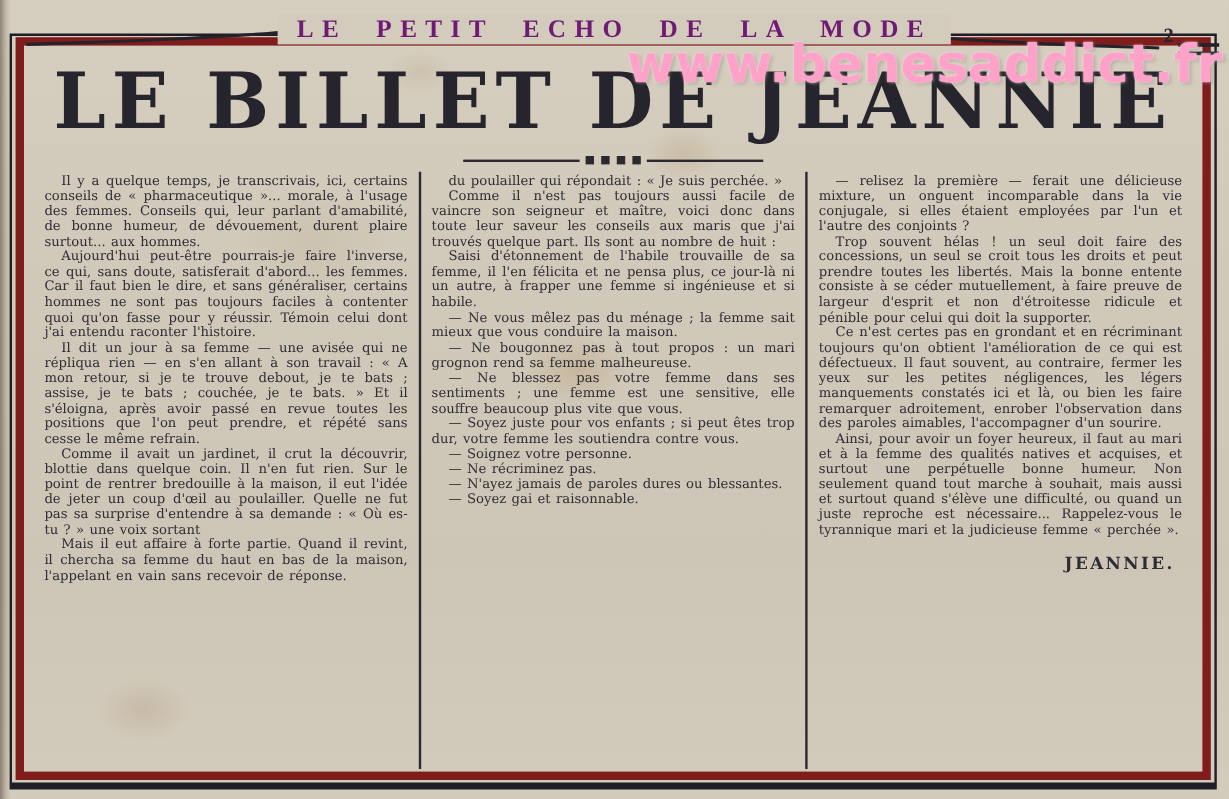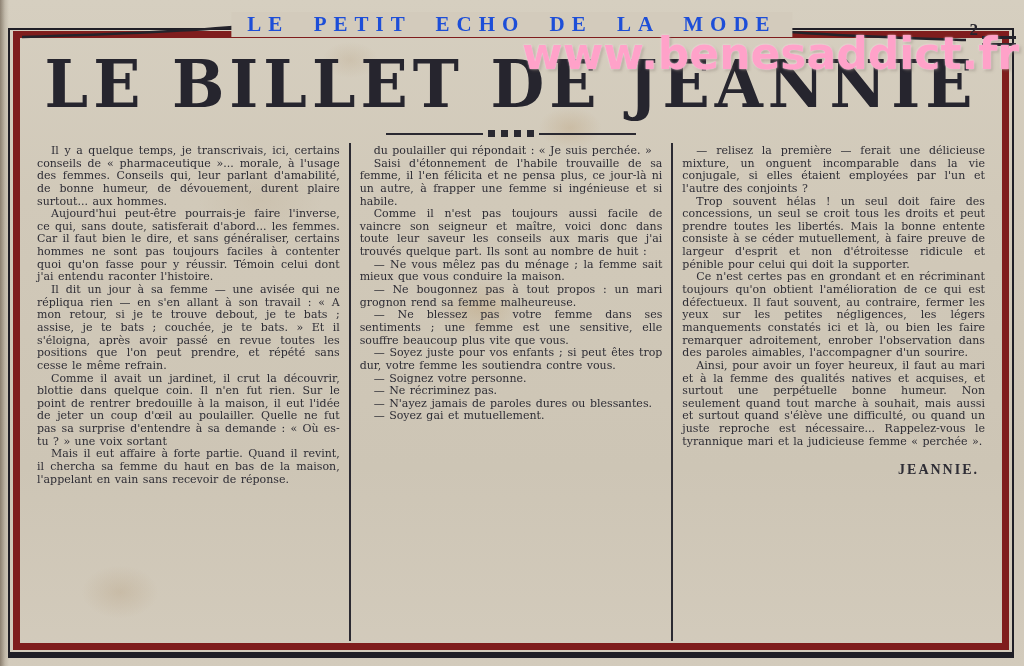--- a/index.html
+++ b/index.html
@@ -16,21 +16,21 @@
       linear-gradient(180deg, #d6cfc0 0%, #d1c9b9 30%, #cdc5b5 70%, #d3cbbc 100%);
     font-family:"DejaVu Serif","Liberation Serif",serif;
     color:#2e2d35;
   }
   
   .masthead{
     position:absolute;top:12px;left:50%;transform:translateX(-50%);
     z-index:4;background:#d3cbbc;padding:0 16px;
     font-family:"Liberation Serif","DejaVu Serif",serif;
     font-weight:bold;font-size:21px;letter-spacing:7px;word-spacing:12px;
-    color:#1d4ed8;white-space:nowrap;text-align:center;
+    color:#701a75;white-space:nowrap;text-align:center;
   }
   .swash{position:absolute;z-index:3;}
   .page-number{
     position:absolute;top:20px;right:46px;z-index:3;
     font-family:"Liberation Serif",serif;font-weight:bold;font-size:17px;color:#26252d;
   }
   .corner-ticks{position:absolute;top:36px;right:8px;width:34px;z-index:3;}
   .corner-ticks div{height:3px;background:#24232b;margin-bottom:4px;}
   
   .watermark{
@@ -65,21 +65,21 @@
   
   .columns{display:flex;margin:6px 6px 0 6px;height:498px;overflow:hidden;}
   .col{flex:1 1 0;padding:2px 9px 0 9px;box-sizing:border-box;}
   .col + .col{border-left:2px solid #2b2a32;}
   .para{
     margin:0;font-size:11px;line-height:1.15;text-align:justify;
     text-indent:14px;word-spacing:1px;color:#2e2d35;
   }
   .signature{
     margin-top:14px;padding-right:6px;text-align:right;
-    font-size:14px;letter-spacing:2px;font-weight:bold;color:#2e2d35;font-family:Liberation Serif, serif;
+    font-size:14px;letter-spacing:2px;font-weight:bold;color:#2e2d35;
   }
 </style>
 </head>
 <body>
 
 <svg class="swash" style="left:20px;top:18px;" width="252" height="22" viewBox="0 0 252 22">
   <path d="M2 19 C 70 17, 160 14, 225 8 C 236 7, 244 4, 250 2" fill="none" stroke="#24232b" stroke-width="2.6"></path>
   <path d="M236 6 C 244 4, 248 3, 251 1 C 246 6, 240 8, 232 9 Z" fill="#24232b"></path>
 </svg>
 <svg class="swash" style="left:748px;top:24px;" width="220" height="20" viewBox="0 0 220 20">
@@ -113,30 +113,30 @@
     <div class="columns">
       <div class="col">
           <p class="para">Il y a quelque temps, je transcrivais, ici, certains conseils de « pharmaceutique »... morale, à l'usage des femmes. Conseils qui, leur parlant d'amabilité, de bonne humeur, de dévouement, durent plaire surtout... aux hommes.</p>
           <p class="para">Aujourd'hui peut-être pourrais-je faire l'inverse, ce qui, sans doute, satisferait d'abord... les femmes. Car il faut bien le dire, et sans généraliser, certains hommes ne sont pas toujours faciles à contenter quoi qu'on fasse pour y réussir. Témoin celui dont j'ai entendu raconter l'histoire.</p>
           <p class="para">Il dit un jour à sa femme — une avisée qui ne répliqua rien — en s'en allant à son travail : « A mon retour, si je te trouve debout, je te bats ; assise, je te bats ; couchée, je te bats. » Et il s'éloigna, après avoir passé en revue toutes les positions que l'on peut prendre, et répété sans cesse le même refrain.</p>
           <p class="para">Comme il avait un jardinet, il crut la découvrir, blottie dans quelque coin. Il n'en fut rien. Sur le point de rentrer bredouille à la maison, il eut l'idée de jeter un coup d'œil au poulailler. Quelle ne fut pas sa surprise d'entendre à sa demande : « Où es-tu ? » une voix sortant</p>
           <p class="para">Mais il eut affaire à forte partie. Quand il revint, il chercha sa femme du haut en bas de la maison, l'appelant en vain sans recevoir de réponse.</p>
         </div>
       <div class="col">
           <p class="para">du poulailler qui répondait : « Je suis perchée. »</p>
+          <p class="para">Comme il n'est pas toujours aussi facile de vaincre son seigneur et maître, voici donc dans toute leur saveur les conseils aux maris que j'ai trouvés quelque part. Ils sont au nombre de huit :</p>
           <p class="para">Saisi d'étonnement de l'habile trouvaille de sa femme, il l'en félicita et ne pensa plus, ce jour-là ni un autre, à frapper une femme si ingénieuse et si habile.</p>
-          <p class="para">Comme il n'est pas toujours aussi facile de vaincre son seigneur et maître, voici donc dans toute leur saveur les conseils aux maris que j'ai trouvés quelque part. Ils sont au nombre de huit :</p>
           <p class="para">— Ne vous mêlez pas du ménage ; la femme sait mieux que vous conduire la maison.</p>
           <p class="para">— Ne bougonnez pas à tout propos : un mari grognon rend sa femme malheureuse.</p>
           <p class="para">— Ne blessez pas votre femme dans ses sentiments ; une femme est une sensitive, elle souffre beaucoup plus vite que vous.</p>
           <p class="para">— Soyez juste pour vos enfants ; si peut êtes trop dur, votre femme les soutiendra contre vous.</p>
           <p class="para">— Soignez votre personne.</p>
           <p class="para">— Ne récriminez pas.</p>
           <p class="para">— N'ayez jamais de paroles dures ou blessantes.</p>
-          <p class="para">— Soyez gai et mutuellement.</p>
+          <p class="para">— Soyez gai et raisonnable.</p>
         </div>
       <div class="col">
         <div>
             <p class="para">— relisez la première — ferait une délicieuse mixture, un onguent incomparable dans la vie conjugale, si elles étaient employées par l'un et l'autre des conjoints ?</p>
             <p class="para">Trop souvent hélas ! un seul doit faire des concessions, un seul se croit tous les droits et peut prendre toutes les libertés. Mais la bonne entente consiste à se céder mutuellement, à faire preuve de largeur d'esprit et non d'étroitesse ridicule et pénible pour celui qui doit la supporter.</p>
             <p class="para">Ce n'est certes pas en grondant et en récriminant toujours qu'on obtient l'amélioration de ce qui est défectueux. Il faut souvent, au contraire, fermer les yeux sur les petites négligences, les légers manquements constatés ici et là, ou bien les faire remarquer adroitement, enrober l'observation dans des paroles aimables, l'accompagner d'un sourire.</p>
             <p class="para">Ainsi, pour avoir un foyer heureux, il faut au mari et à la femme des qualités natives et acquises, et surtout une perpétuelle bonne humeur. Non seulement quand tout marche à souhait, mais aussi et surtout quand s'élève une difficulté, ou quand un juste reproche est nécessaire... Rappelez-vous le tyrannique mari et la judicieuse femme « perchée ».</p>
           </div>
         <div class="signature">JEANNIE.</div>
       </div>

